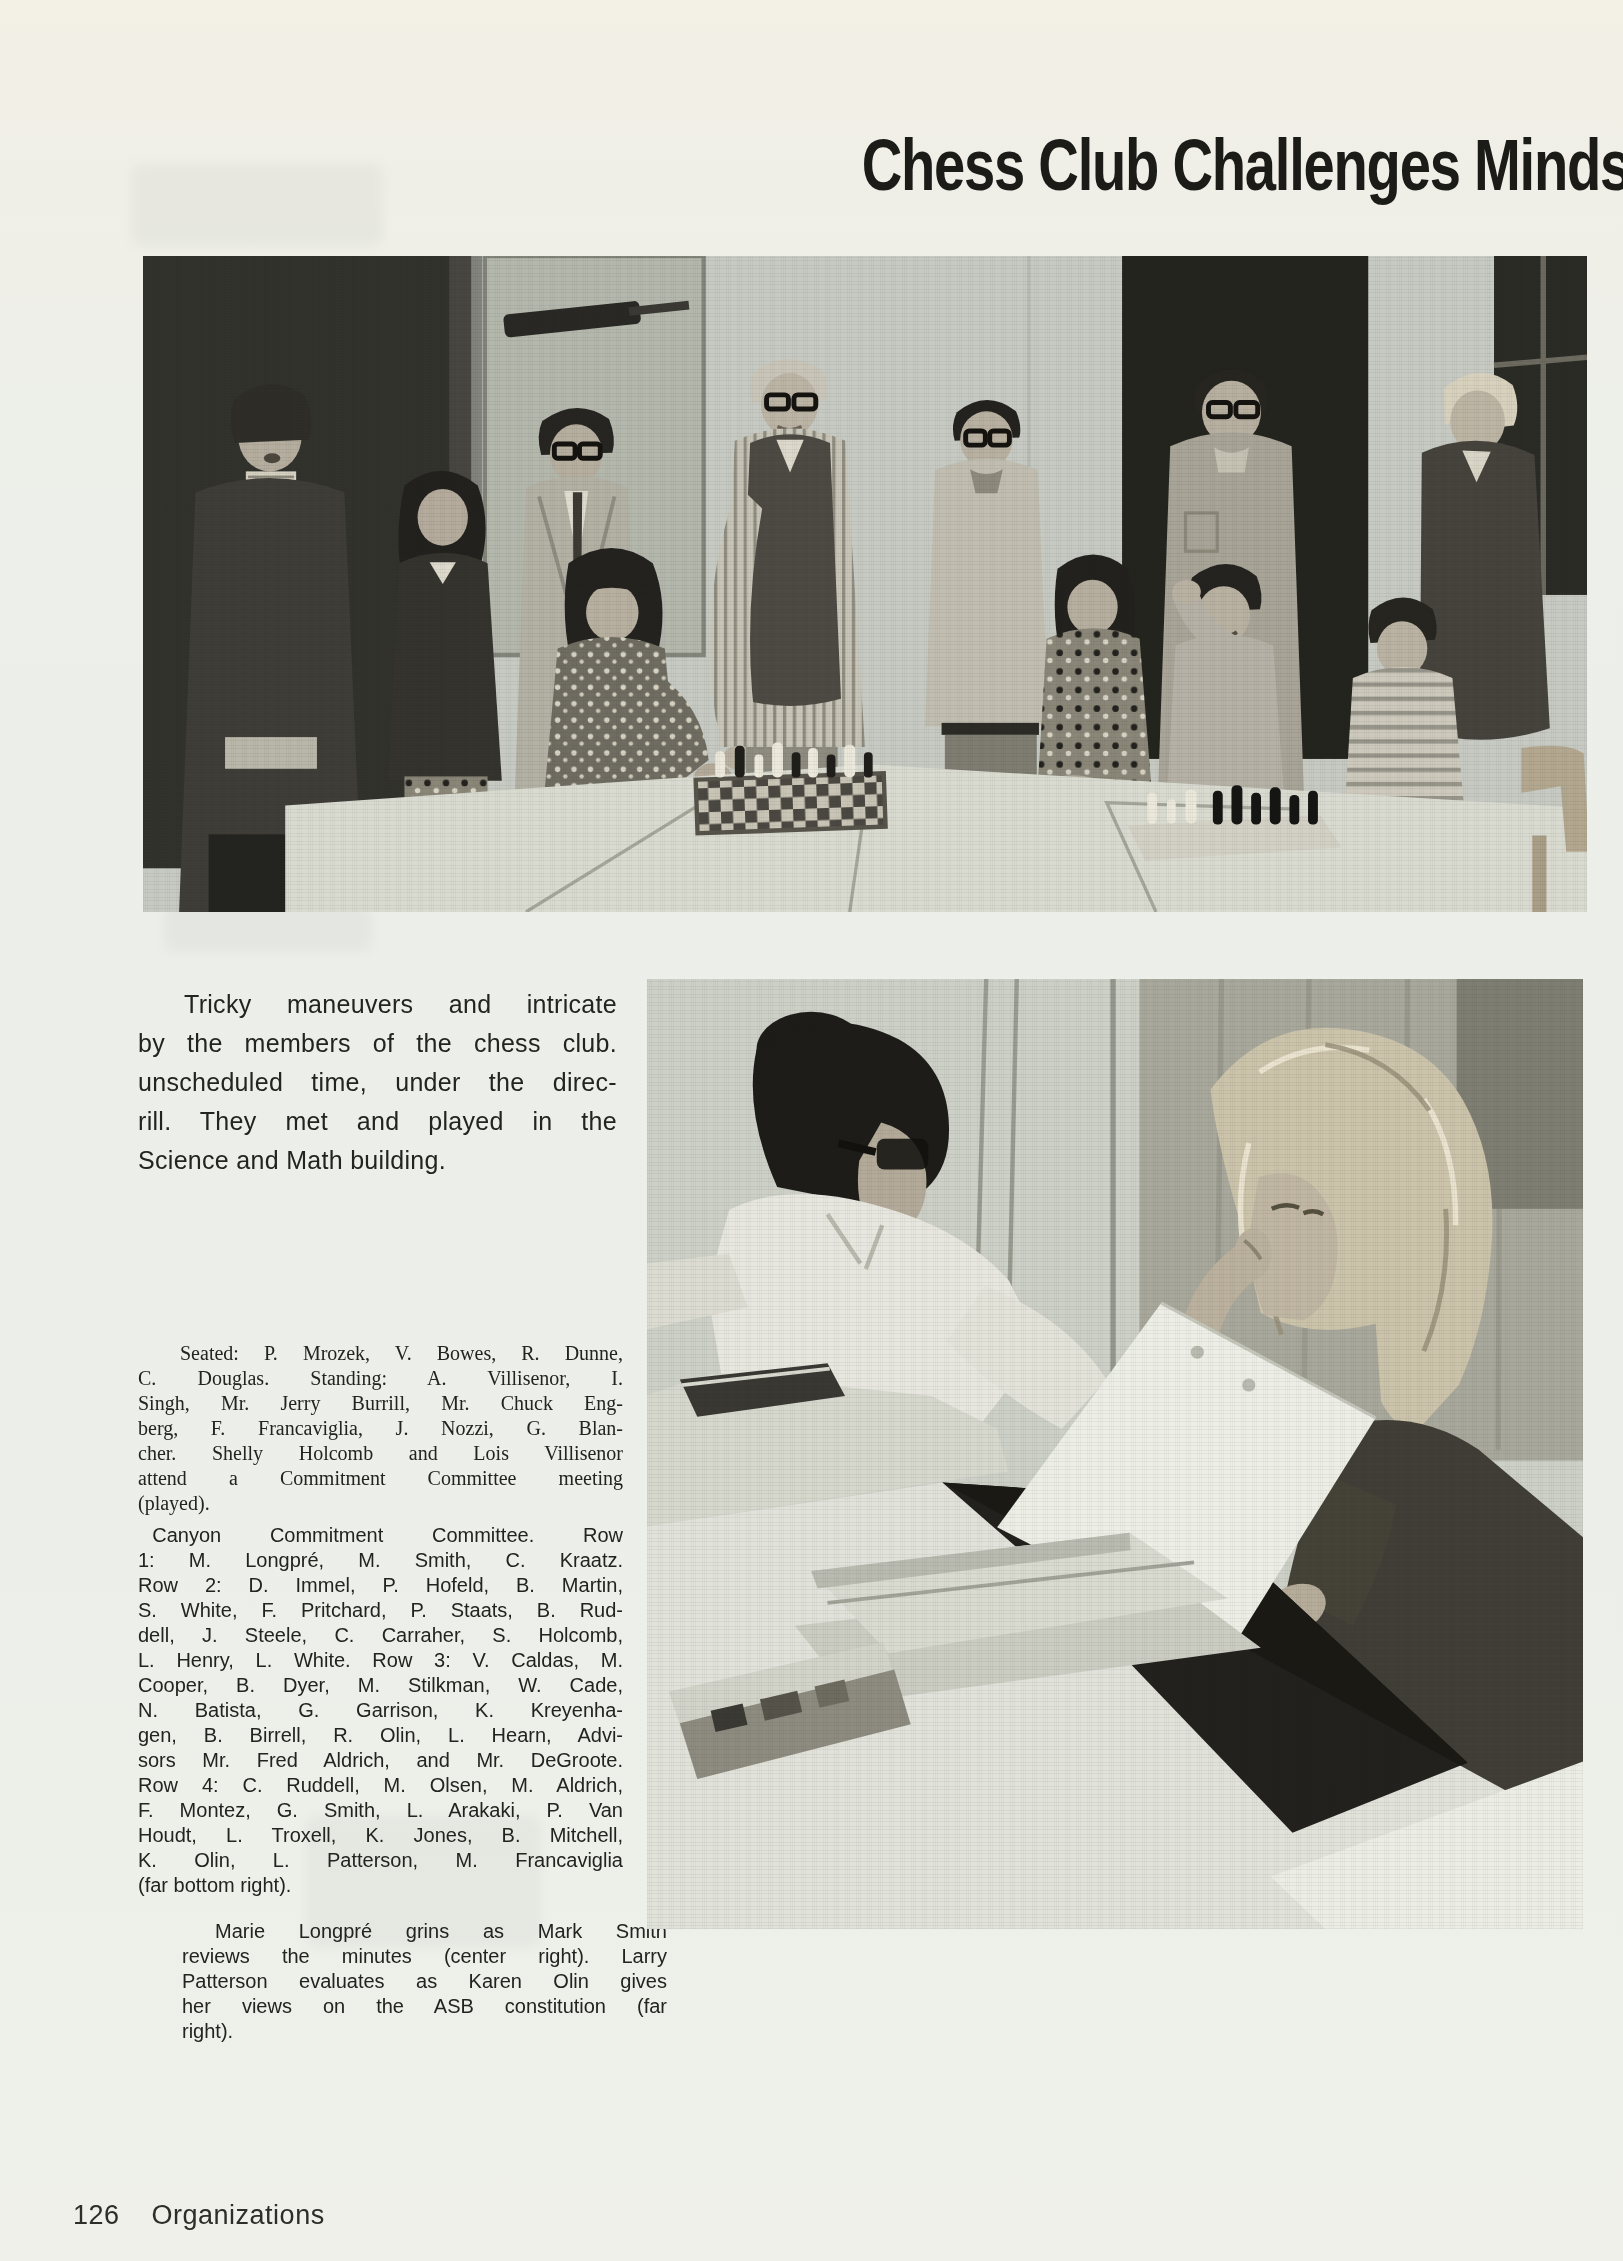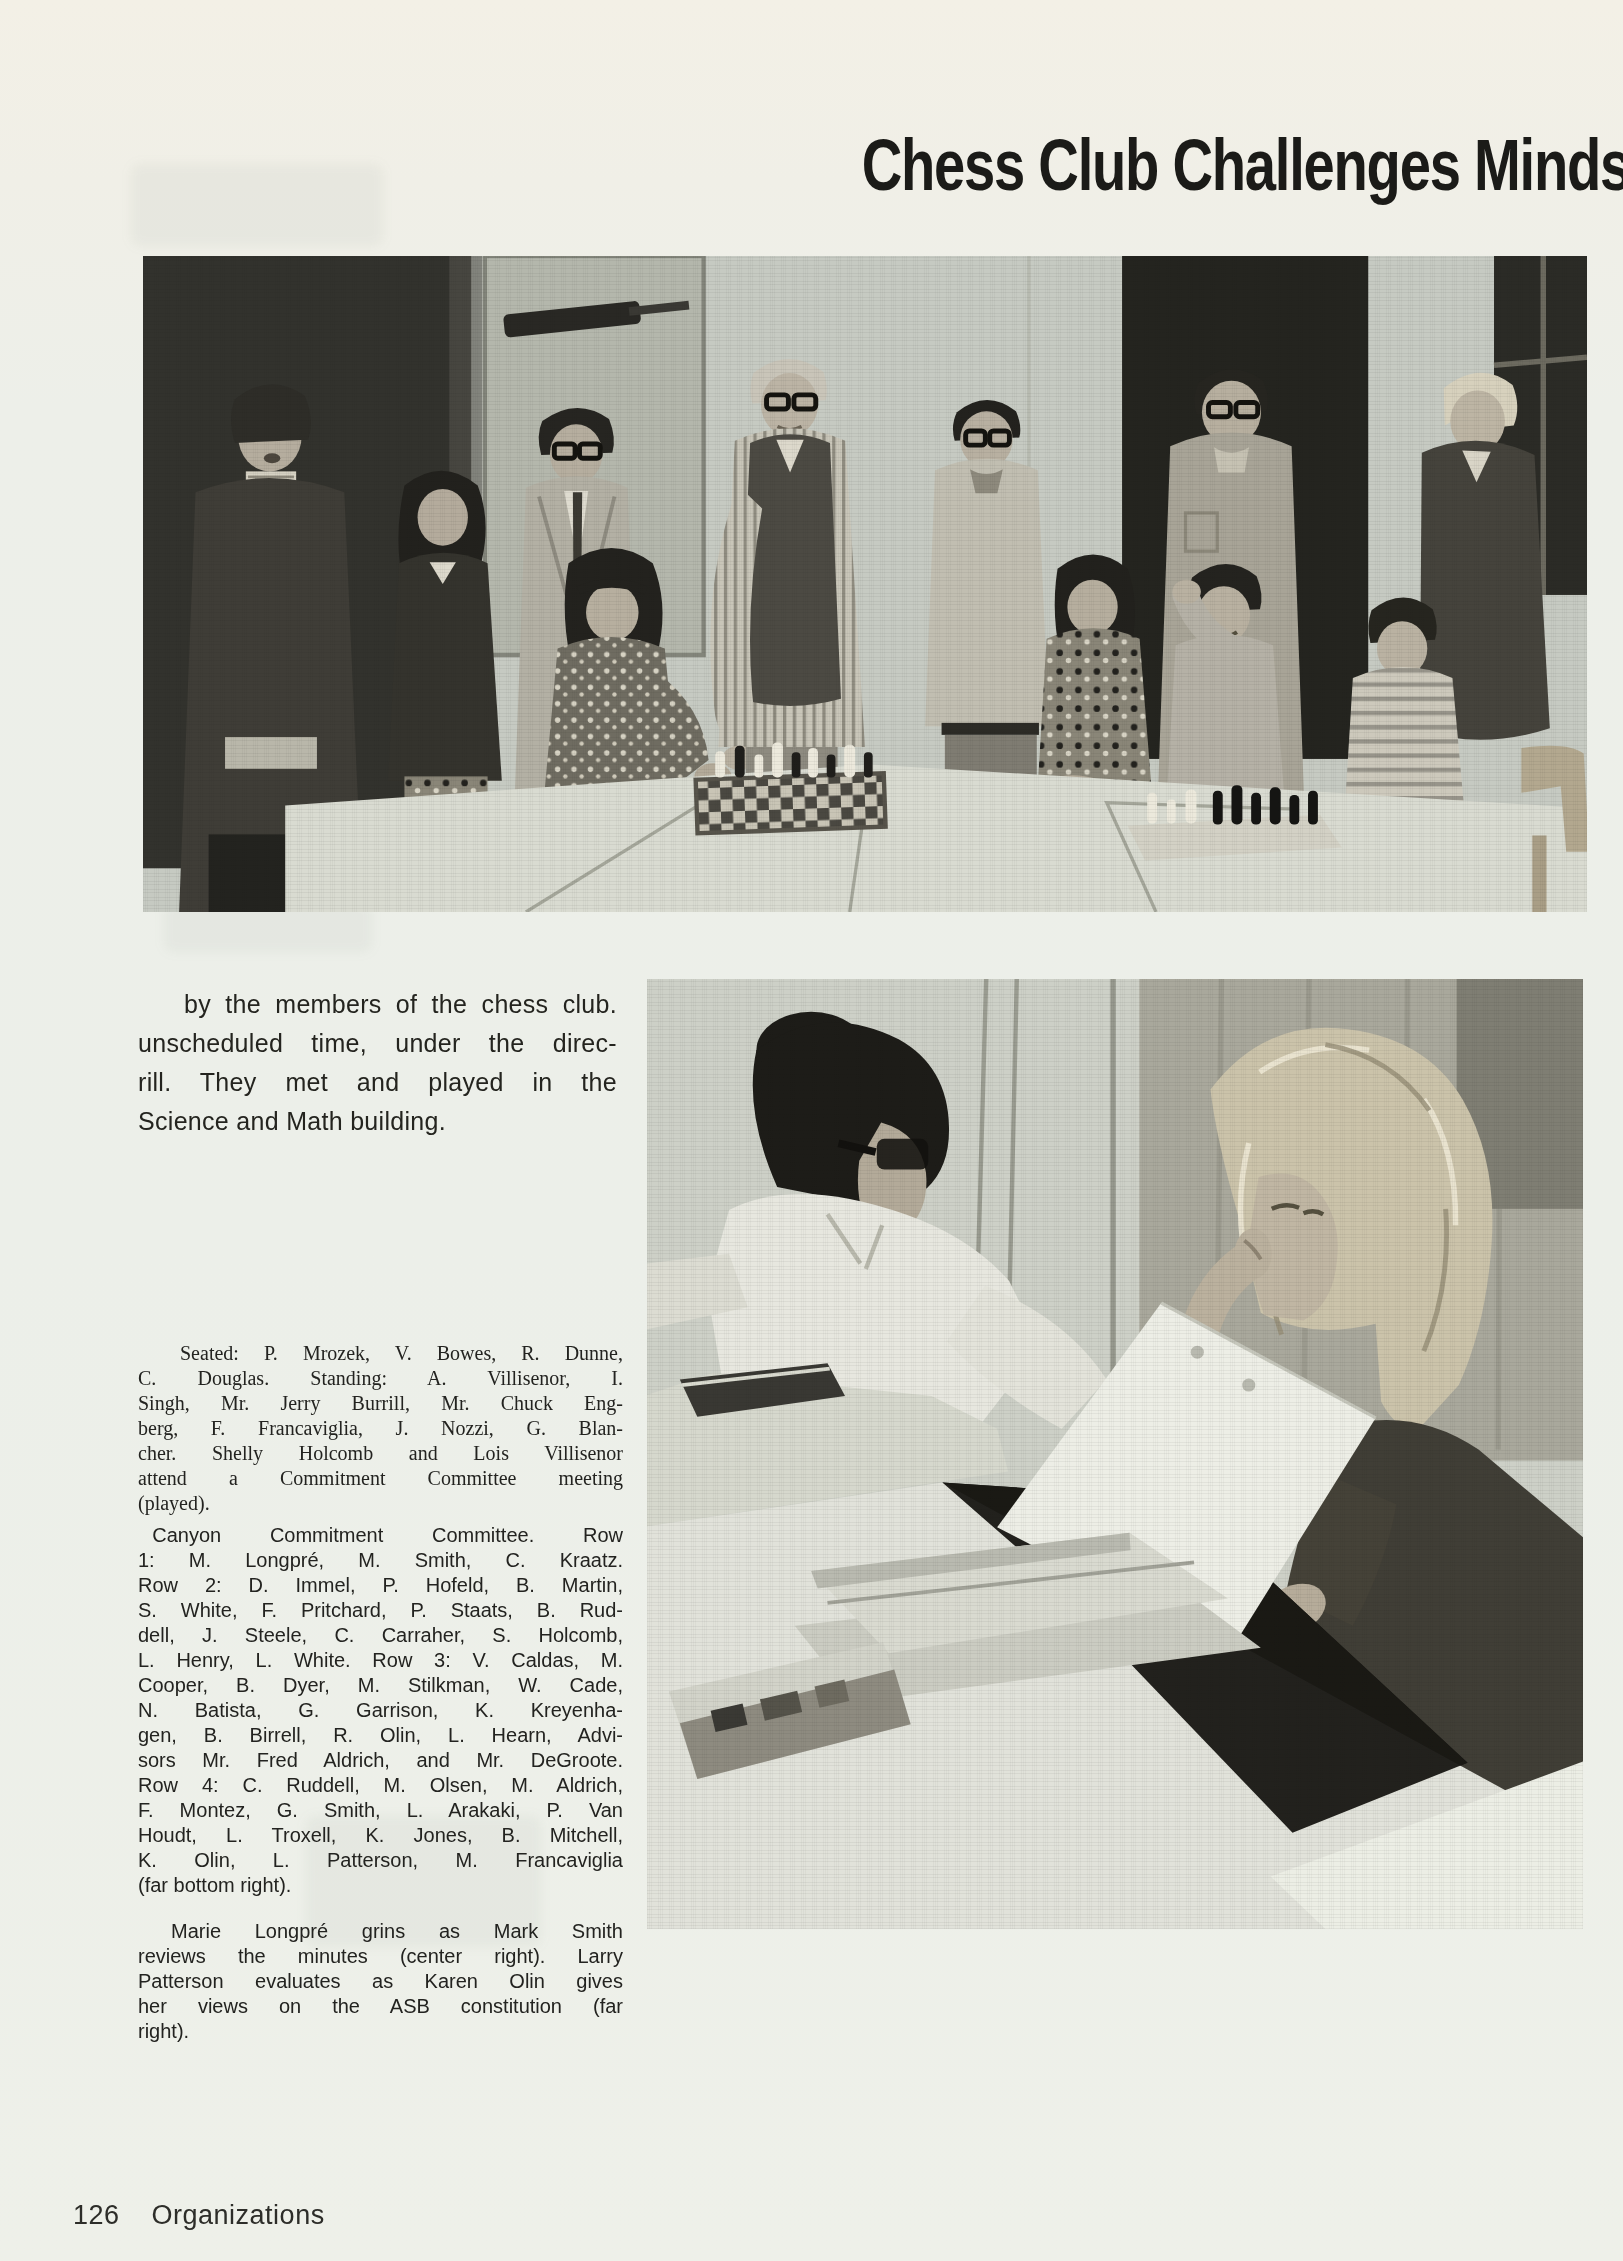--- a/index.html
+++ b/index.html
@@ -28,21 +28,21 @@
   .jblock div{text-align:justify;text-align-last:justify;}
   .jblock div:last-child{text-align-last:left;}
 
   .bodytext{position:absolute;left:138px;top:985px;width:479px;
     font-size:25px;line-height:39px;color:#24241f;letter-spacing:0.3px;}
   .bodytext div:first-child{text-indent:46px;}
 
   .caption{position:absolute;left:138px;width:485px;font-size:20px;line-height:25px;color:#232320;}
   .cap1{top:1341px;font-family:Liberation Serif, serif;}  .cap1 div:first-child{text-indent:42px;}
   .cap2{top:1523px;}  .cap2 div:first-child{text-indent:14.2px;}
-  .cap3{top:1919px;}  .cap3 div:first-child{text-indent:33px;}
+  .cap3{top:1919px;margin-left:44px;}  .cap3 div:first-child{text-indent:33px;}
 
   footer.pagefoot{position:absolute;left:73px;top:2200px;display:flex;gap:32px;
     font-size:27px;color:#2d2d29;letter-spacing:0.5px;}
 </style>
 </head>
 <body>
 
 <div class="page">
 
   <div class="edge-shade"></div>
@@ -251,20 +251,21 @@
 
       <g>
         <path d="M2520 900 q84 -12 114 10 l10 180 h-42 l-10 -120 -72 12 z" fill="#b3a88f"></path>
         <rect x="2540" y="1060" width="26" height="140" fill="#a99e86"></rect>
       </g>
     </svg>
     <div class="halftone"></div>
   </figure>
 
   <section class="bodytext jblock">
+      <div>Tricky maneuvers and intricate</div>
       <div>by the members of the chess club.</div>
       <div>unscheduled time, under the direc-</div>
       <div>rill. They met and played in the</div>
       <div>Science and Math building.</div>
     </section>
   <section class="caption cap1 jblock">
       <div>Seated: P. Mrozek, V. Bowes, R. Dunne,</div>
       <div>C. Douglas. Standing: A. Villisenor, I.</div>
       <div>Singh, Mr. Jerry Burrill, Mr. Chuck Eng-</div>
       <div>berg, F. Francaviglia, J. Nozzi, G. Blan-</div>

